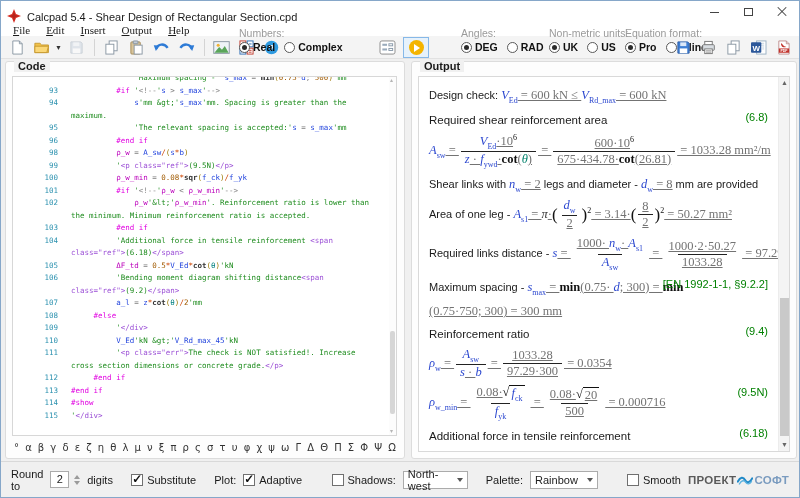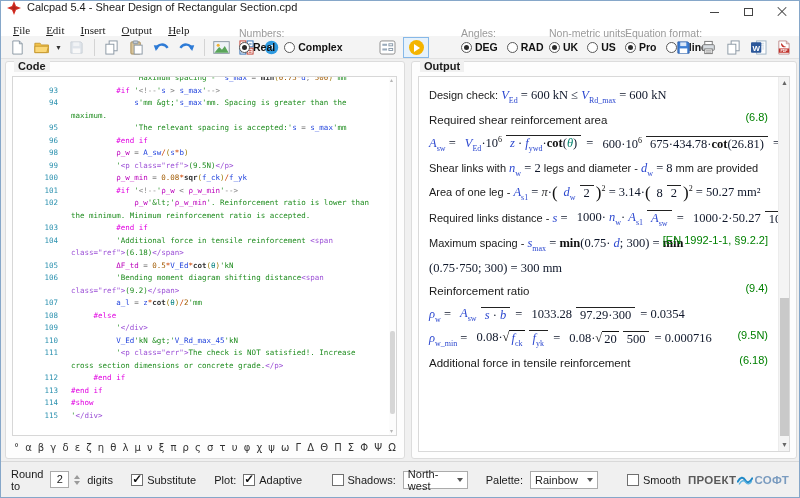--- a/index.html
+++ b/index.html
@@ -1,21 +1,21 @@
 <!DOCTYPE html>
 <html><head>
 <meta charset="utf-8">
 <style>
   html,body{margin:0;padding:0;background:#e8e8e8;}
   *{box-sizing:border-box;}
   .window{position:relative;width:800px;height:498px;background:#f0f0f0;
     font-family:"Liberation Sans",sans-serif;border:1px solid #86a7c9;overflow:hidden;}
   
   .titlebar{position:absolute;top:0;left:0;right:0;height:22px;background:#fff;
-    display:flex;align-items:flex-start;padding-left:6px;}
+    display:flex;align-items:flex-end;padding-left:6px;}
   .applogo{width:14px;height:14px;margin-right:6px;flex:none;}
   .title-text{font-size:11px;color:#1a1a1a;white-space:nowrap;}
   .winbtns{margin-left:auto;display:flex;height:100%;}
   .winbtn{width:34px;height:100%;display:flex;align-items:center;justify-content:center;cursor:default;}
   .glyph-min{width:9px;height:1px;background:#444;}
   .glyph-max{width:9px;height:8px;border:1px solid #444;}
   .glyph-close{position:relative;width:10px;height:10px;}
   .glyph-close::before,.glyph-close::after{content:"";position:absolute;left:-1px;top:4px;width:12px;height:1px;background:#444;}
   .glyph-close::before{transform:rotate(45deg);}  .glyph-close::after{transform:rotate(-45deg);}
   
@@ -75,28 +75,28 @@
   
   .outwrap{position:absolute;top:14px;left:6px;right:6px;bottom:6px;background:#fff;
     border:1px solid #d9d9d9;display:flex;overflow:hidden;}
   .outcontent{flex:1;padding:3px 4px 0 10px;overflow:hidden;}
   .out-block{position:relative;margin-top:5px;padding-right:78px;min-height:14px;}
   .out-head{font-size:11.5px;color:#1a1a1a;}
   .out-ref{position:absolute;right:6px;top:1px;color:#008000;font-size:11px;white-space:nowrap;}
   .out-math{font-family:"Liberation Serif",serif;font-size:12.5px;color:#111;white-space:nowrap;}
   .m-lbl{font-family:"Liberation Sans",sans-serif;font-size:11px;color:#1a1a1a;}
   .m-v{color:#2b47cf;font-style:italic;}
-  .m-n{color:#0f172a;}
+  .m-n{color:#737373;text-decoration:underline;}
   .m-f{color:#111;font-weight:bold;}
   .m-th{color:#00806b;font-style:italic;}
   .m-pi{color:#333;font-style:italic;}
   .m-sub{font-size:8px;color:inherit;}
   .m-sup{font-size:8px;}
   .m-big{font-size:17px;vertical-align:-8%;}
-  .m-frac{display:inline-flex;flex-direction:row;align-items:center;vertical-align:middle;margin:0 2px;text-align:center;}
+  .m-frac{display:inline-flex;flex-direction:column;align-items:center;vertical-align:middle;margin:0 2px;text-align:center;}
   .m-fnum,.m-fden{padding:0 4px;line-height:1.2;}
   .m-fden{border-top:1px solid #222;}
   .m-sqrt{display:inline-flex;align-items:flex-start;}
   .m-rad{font-style:normal;}
   .m-radc{border-top:1px solid #111;padding:0 2px;}
   .out-sb{width:11px;flex:none;background:#f4f4f4;position:relative;border-left:1px solid #ececec;}
   .out-sb .arr{position:absolute;left:0;width:11px;text-align:center;font-size:7px;color:#666;line-height:10px;}
   .out-sb .thumb{position:absolute;left:1px;width:9px;top:59%;height:37%;background:#c9c9c9;}
   
   .statusbar{position:absolute;left:0;right:0;bottom:0;height:36px;background:#f0f0f0;

